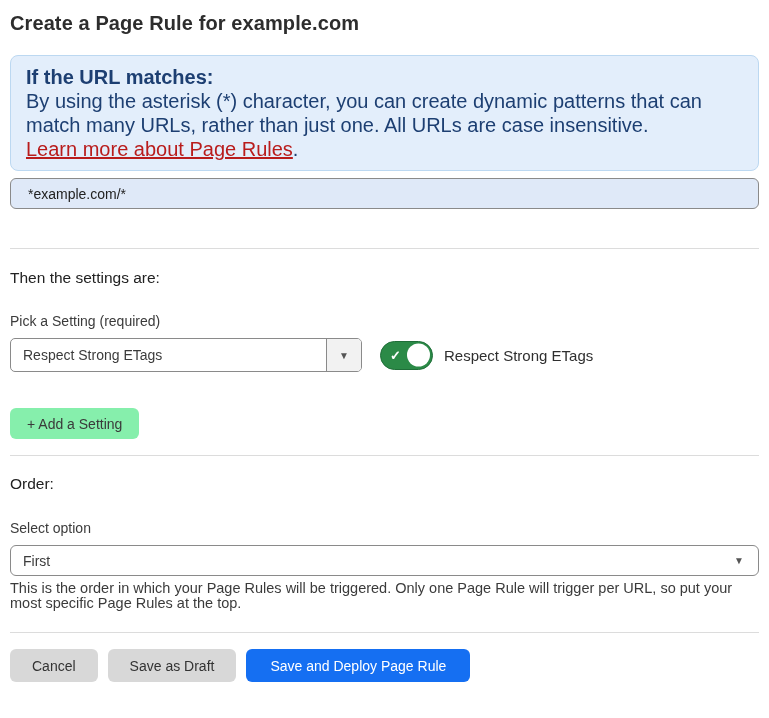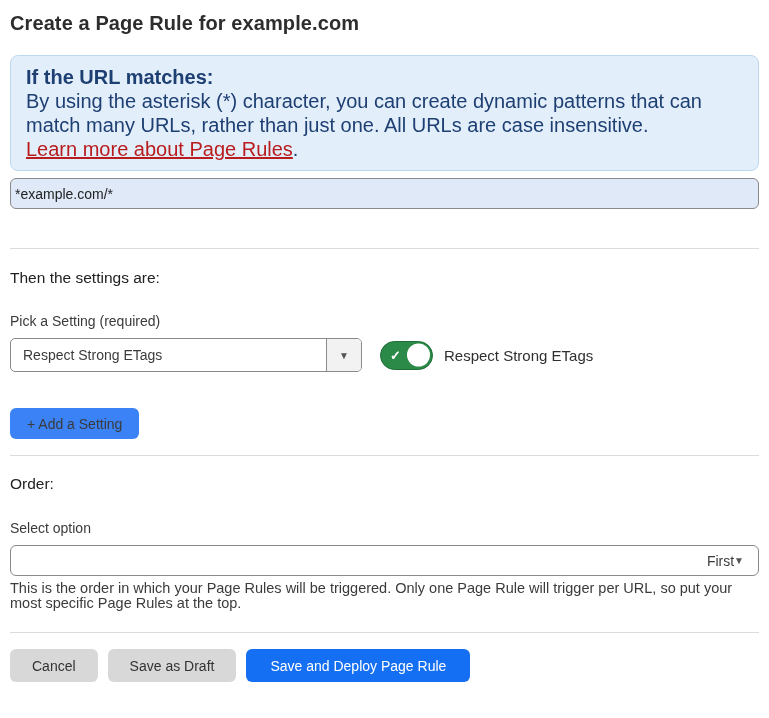--- a/index.html
+++ b/index.html
@@ -45,21 +45,21 @@
   .url-input {
     margin-top: 7px;
     width: 100%;
     height: 31px;
     background: #dfe9f8;
     border: 1px solid #8a8a8a;
     border-radius: 6px;
     font-family: "Liberation Sans", sans-serif;
     font-size: 14px;
     color: #222222;
-    padding: 0 4px;
+    padding: 0 17px;
     outline: none;
   }
 
   .divider {
     border: none;
     border-top: 1px solid #dcdcdc;
     height: 0;
   }
   .divider-1 { margin-top: 39px; }
   .divider-2 { margin-top: 16px; }
@@ -146,39 +146,39 @@
   .toggle-label {
     margin-left: 11px;
     font-size: 15px;
     color: #2f2f2f;
   }
 
   .add-setting-btn {
     margin-top: 36px;
     height: 31px;
     padding: 0 17px;
-    background: #3b82f6;
+    background: #86efac;
     border: none;
     border-radius: 6px;
     font-family: "Liberation Sans", sans-serif;
     font-size: 14px;
     color: #3a3a3a;
     cursor: pointer;
   }
 
   .order-select {
     margin-top: 8px;
     width: 100%;
     height: 31px;
     border: 1px solid #8a8a8a;
     border-radius: 6px;
     background: #ffffff;
     display: flex;
     align-items: center;
-    justify-content: flex-end;
+    justify-content: space-between;
     padding: 0 14px 0 12px;
     font-size: 14px;
     color: #3b3b3b;
     cursor: pointer;
   }
   .order-select .select-arrow {
     font-size: 10px;
     color: #555555;
   }
 

